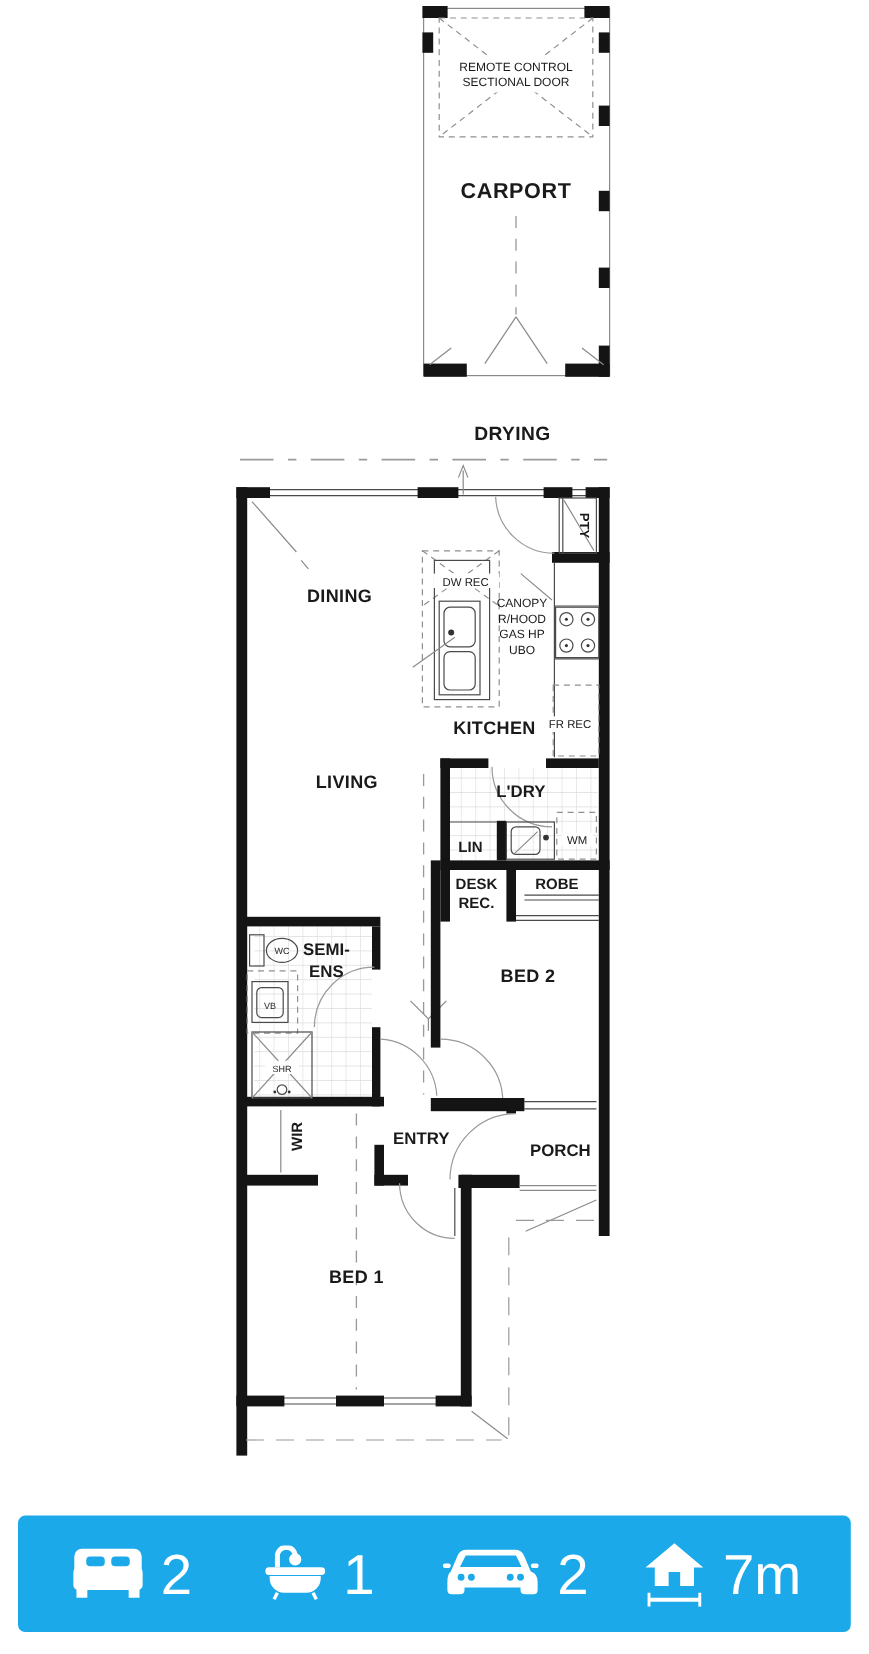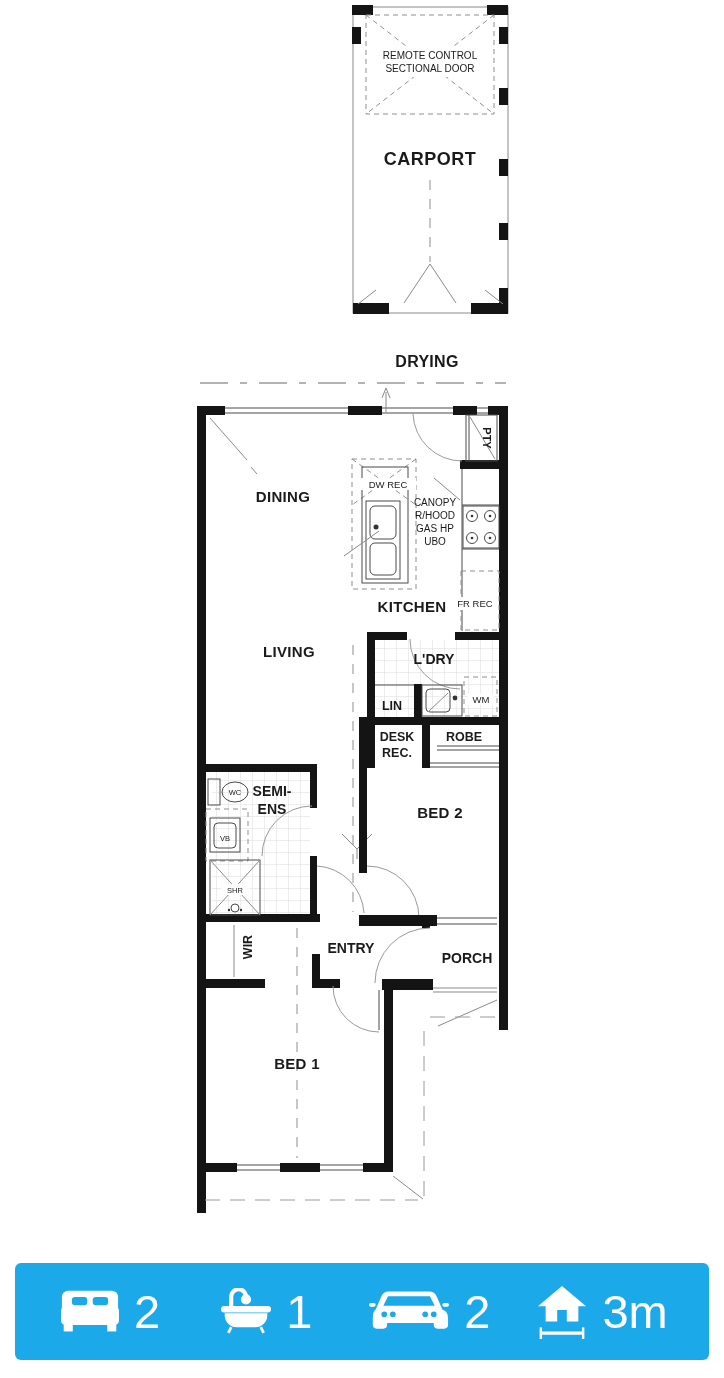--- a/index.html
+++ b/index.html
@@ -316,15 +316,15 @@
     </svg>
     <span class="num">2</span>
   </div>
   <div class="grp">
     <svg class="ic" width="50" height="54" viewBox="0 0 52 56">
       <path d="M26 1 L51 22 H43 V38 H31 V26 H21 V38 H9 V22 H1 Z" fill="#fff"></path>
       <line x1="4" y1="50" x2="48" y2="50" stroke="#fff" stroke-width="3.5"></line>
       <line x1="4" y1="44" x2="4" y2="56" stroke="#fff" stroke-width="2.5"></line>
       <line x1="48" y1="44" x2="48" y2="56" stroke="#fff" stroke-width="2.5"></line>
     </svg>
-    <span class="num">3m</span>
+    <span class="num">7m</span>
   </div>
 </div>
 
 </body></html>

